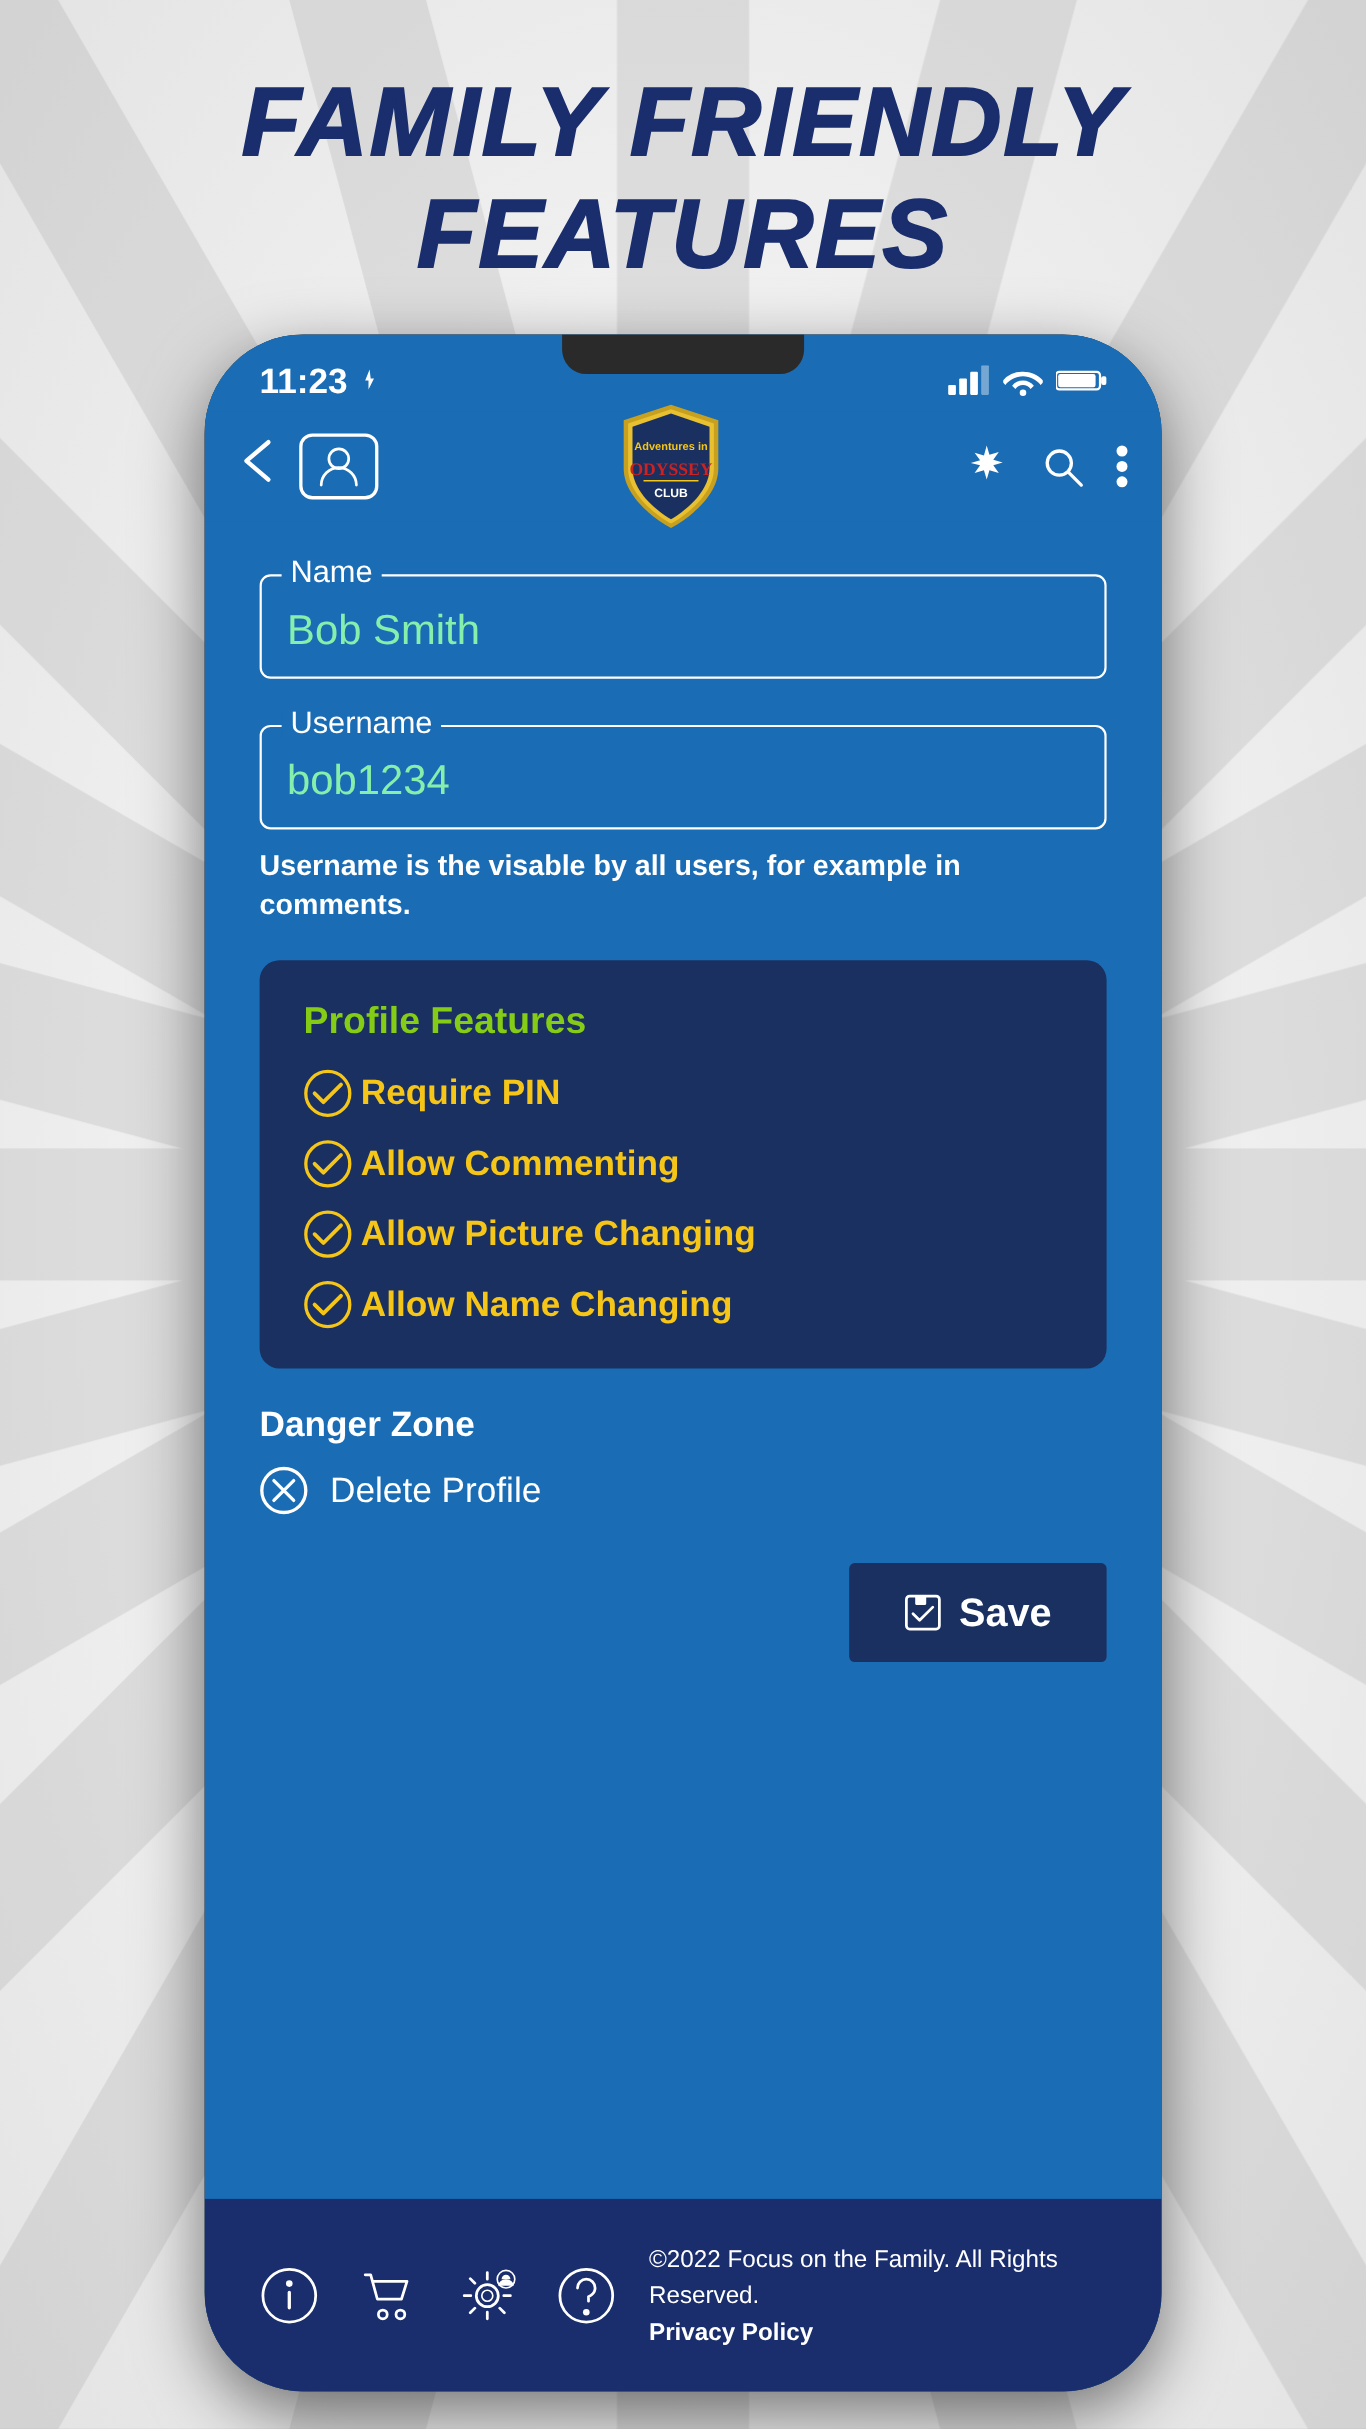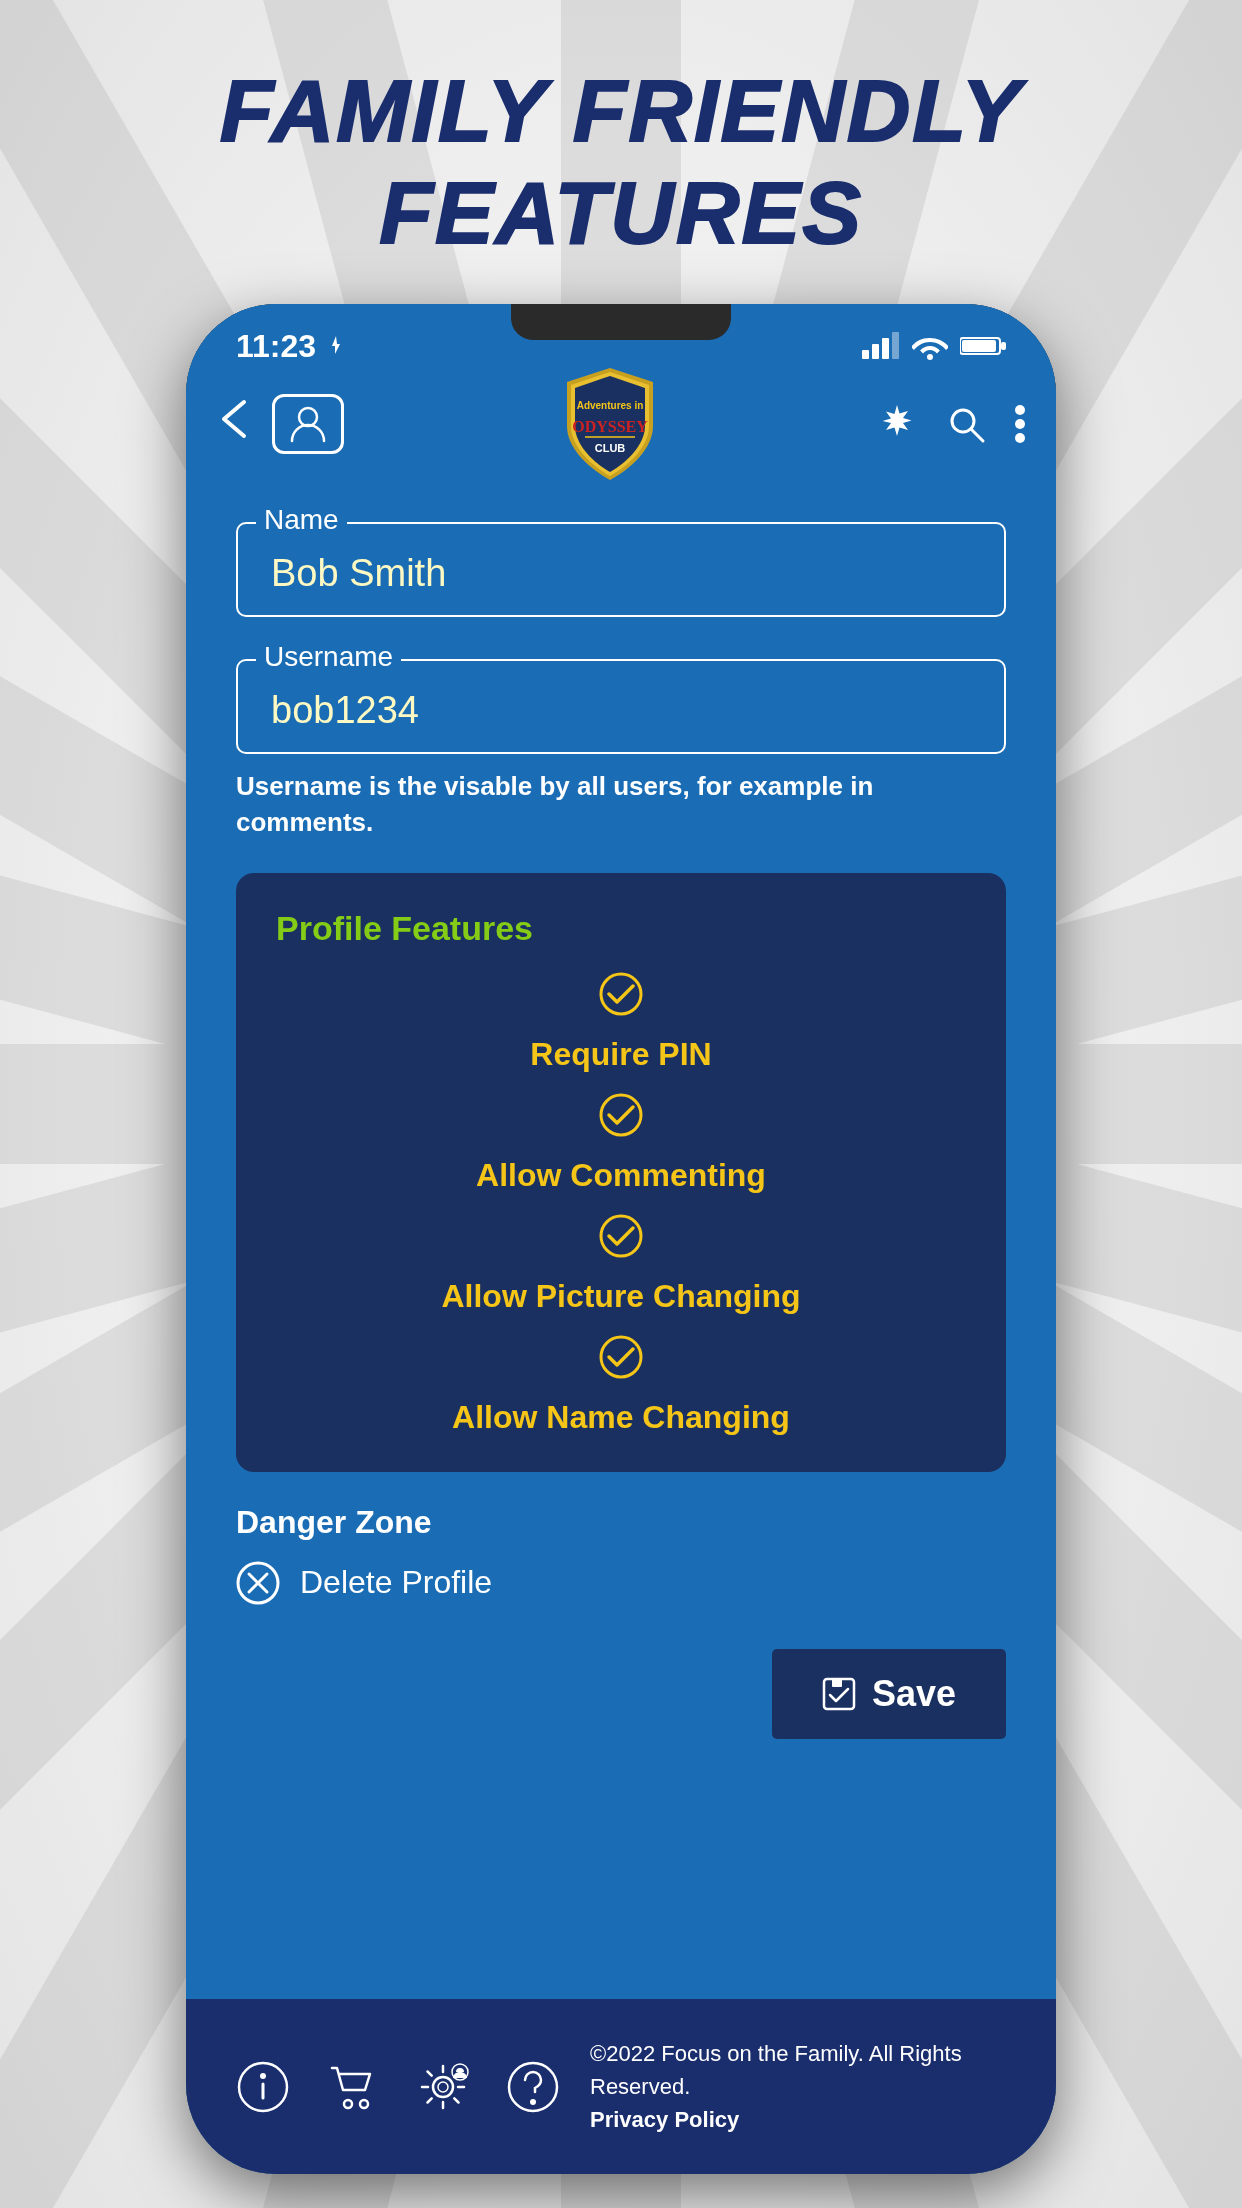--- a/index.html
+++ b/index.html
@@ -198,22 +198,22 @@
       margin-left: 20px;
       background: #1a6db5;
       width: fit-content;
       padding: 0 8px;
     }
 
     .input-field {
       background: transparent;
       border: 2.5px solid white;
       border-radius: 10px;
-      padding: 28px 33px 20px;
-      color: #fef9c3;
+      padding: 28px 23px 20px;
+      color: #86efac;
       font-size: 38px;
       font-family: Arial, sans-serif;
       font-weight: 400;
       outline: none;
       width: 100%;
     }
 
     .input-field::placeholder {
       color: rgba(255,255,255,0.6);
     }
@@ -239,23 +239,22 @@
       color: #84cc16;
       font-size: 34px;
       font-weight: 900;
       font-family: Arial, sans-serif;
       margin-bottom: 24px;
     }
 
     .feature-item {
       display: flex;
       align-items: center;
-      gap: 20px;
+      gap: 8px;
       margin-bottom: 20px;
-      flex-direction: column;
     }
 
     .feature-item:last-child {
       margin-bottom: 0;
     }
 
     .check-circle {
       width: 44px;
       height: 44px;
       flex-shrink: 0;

